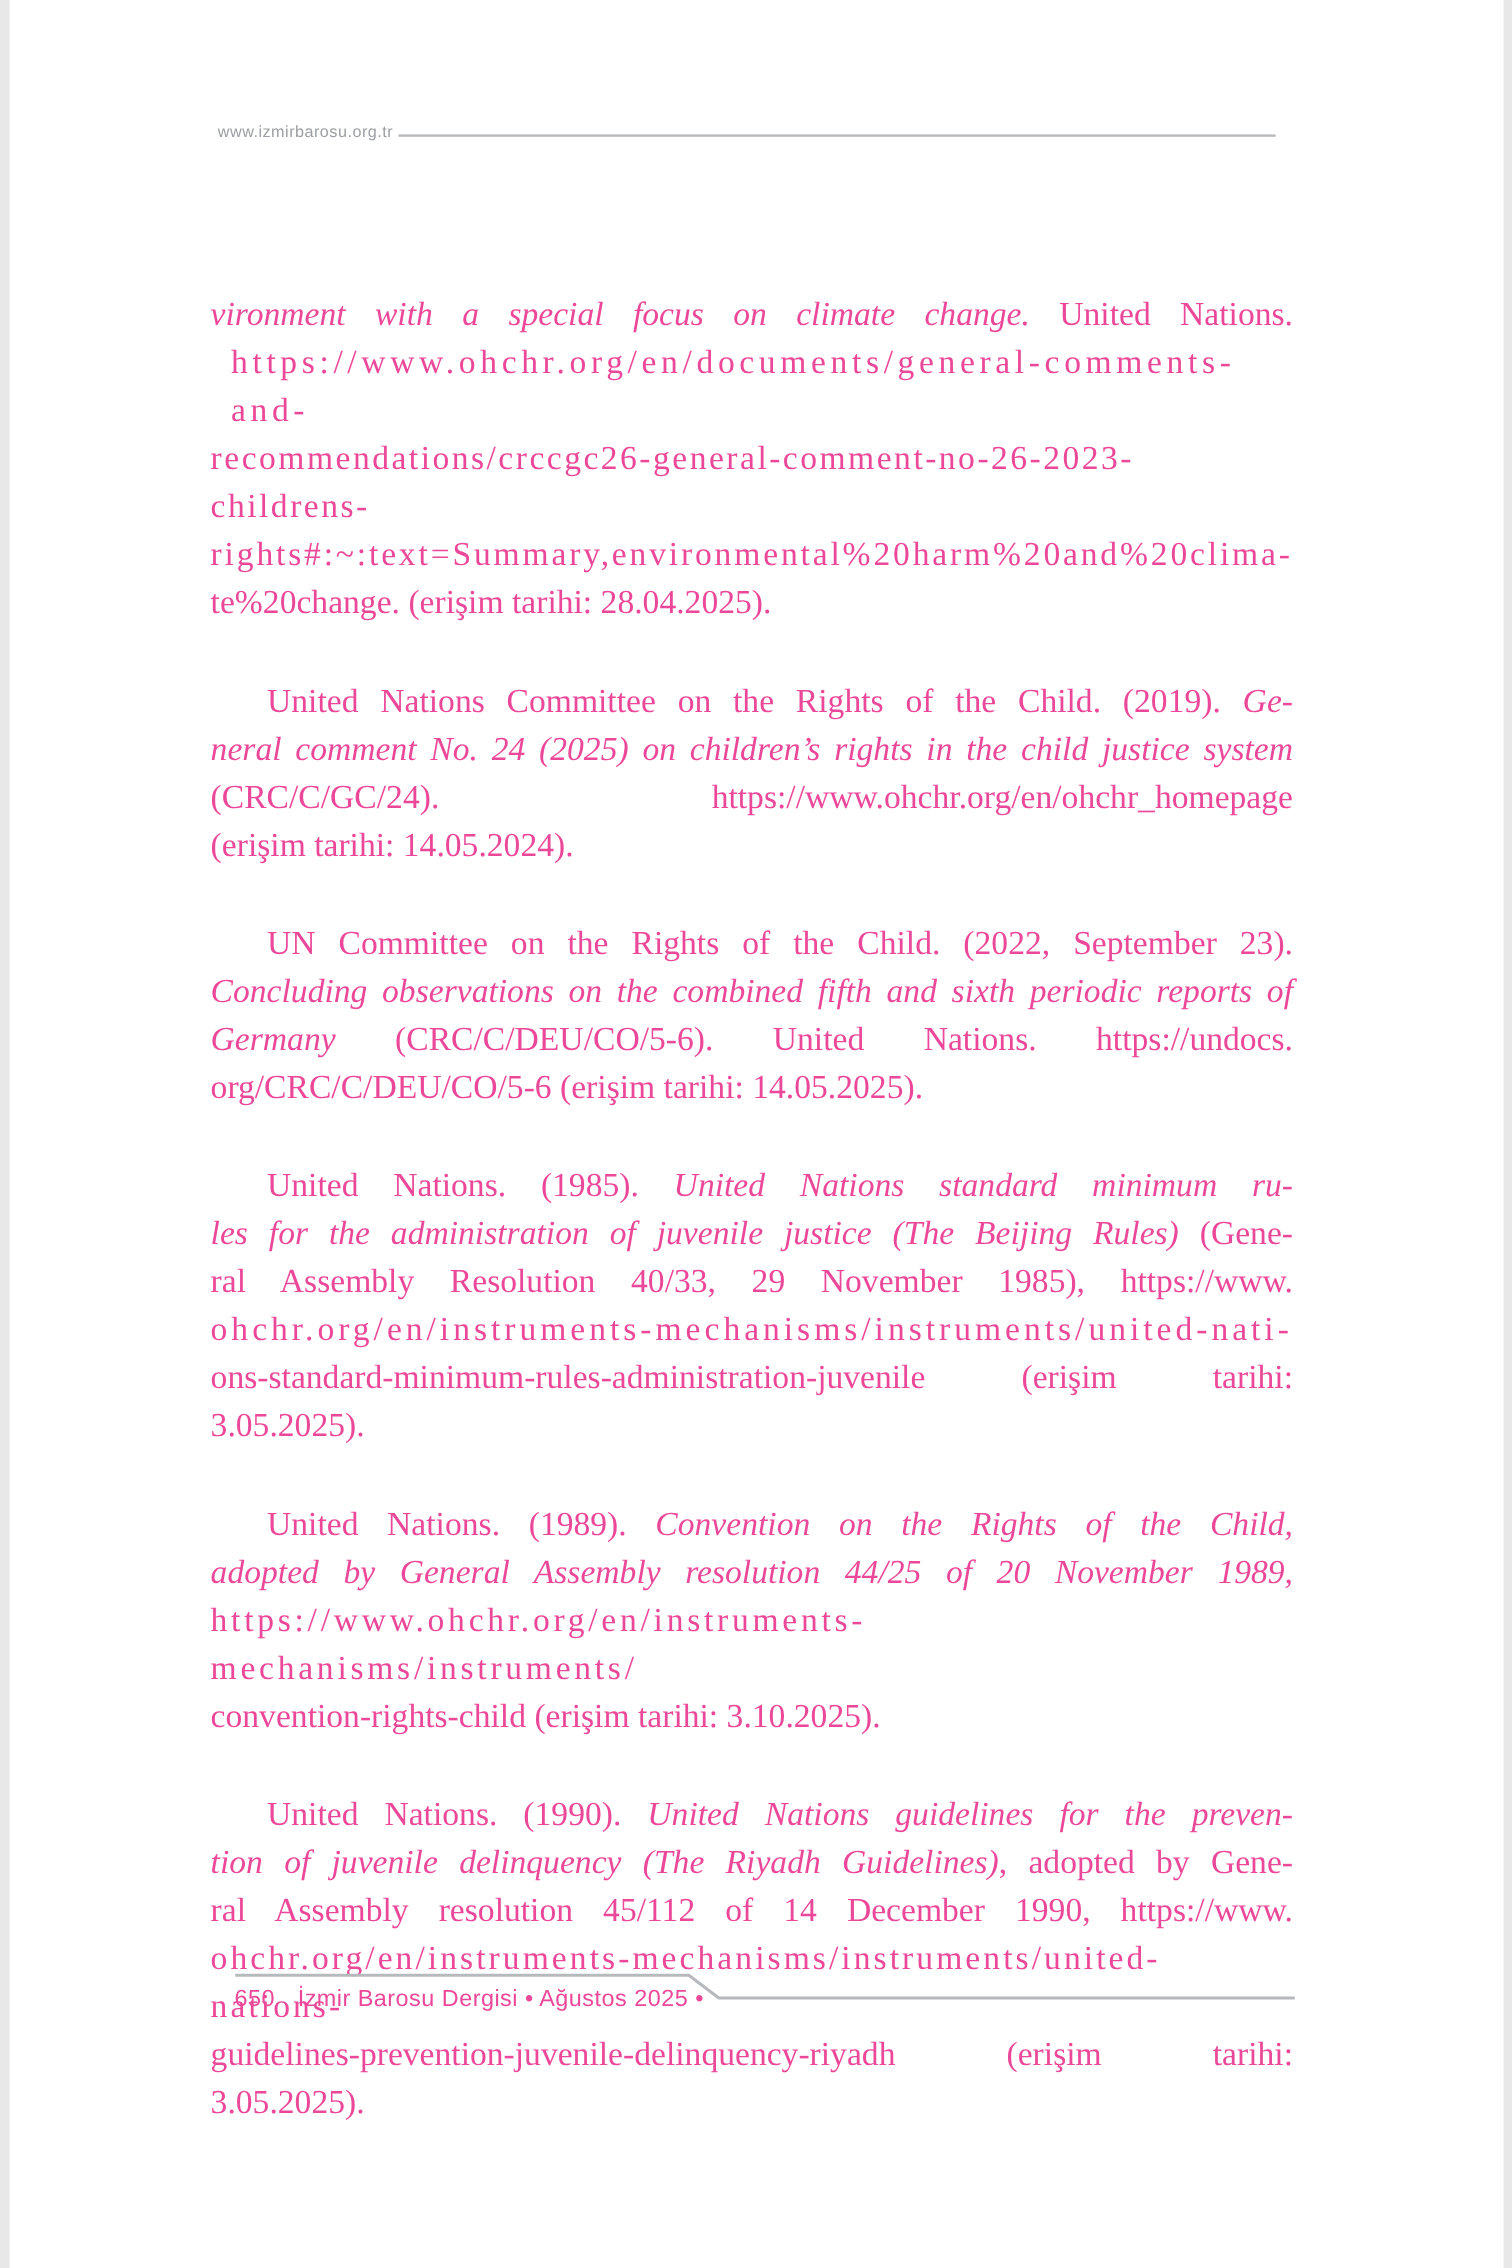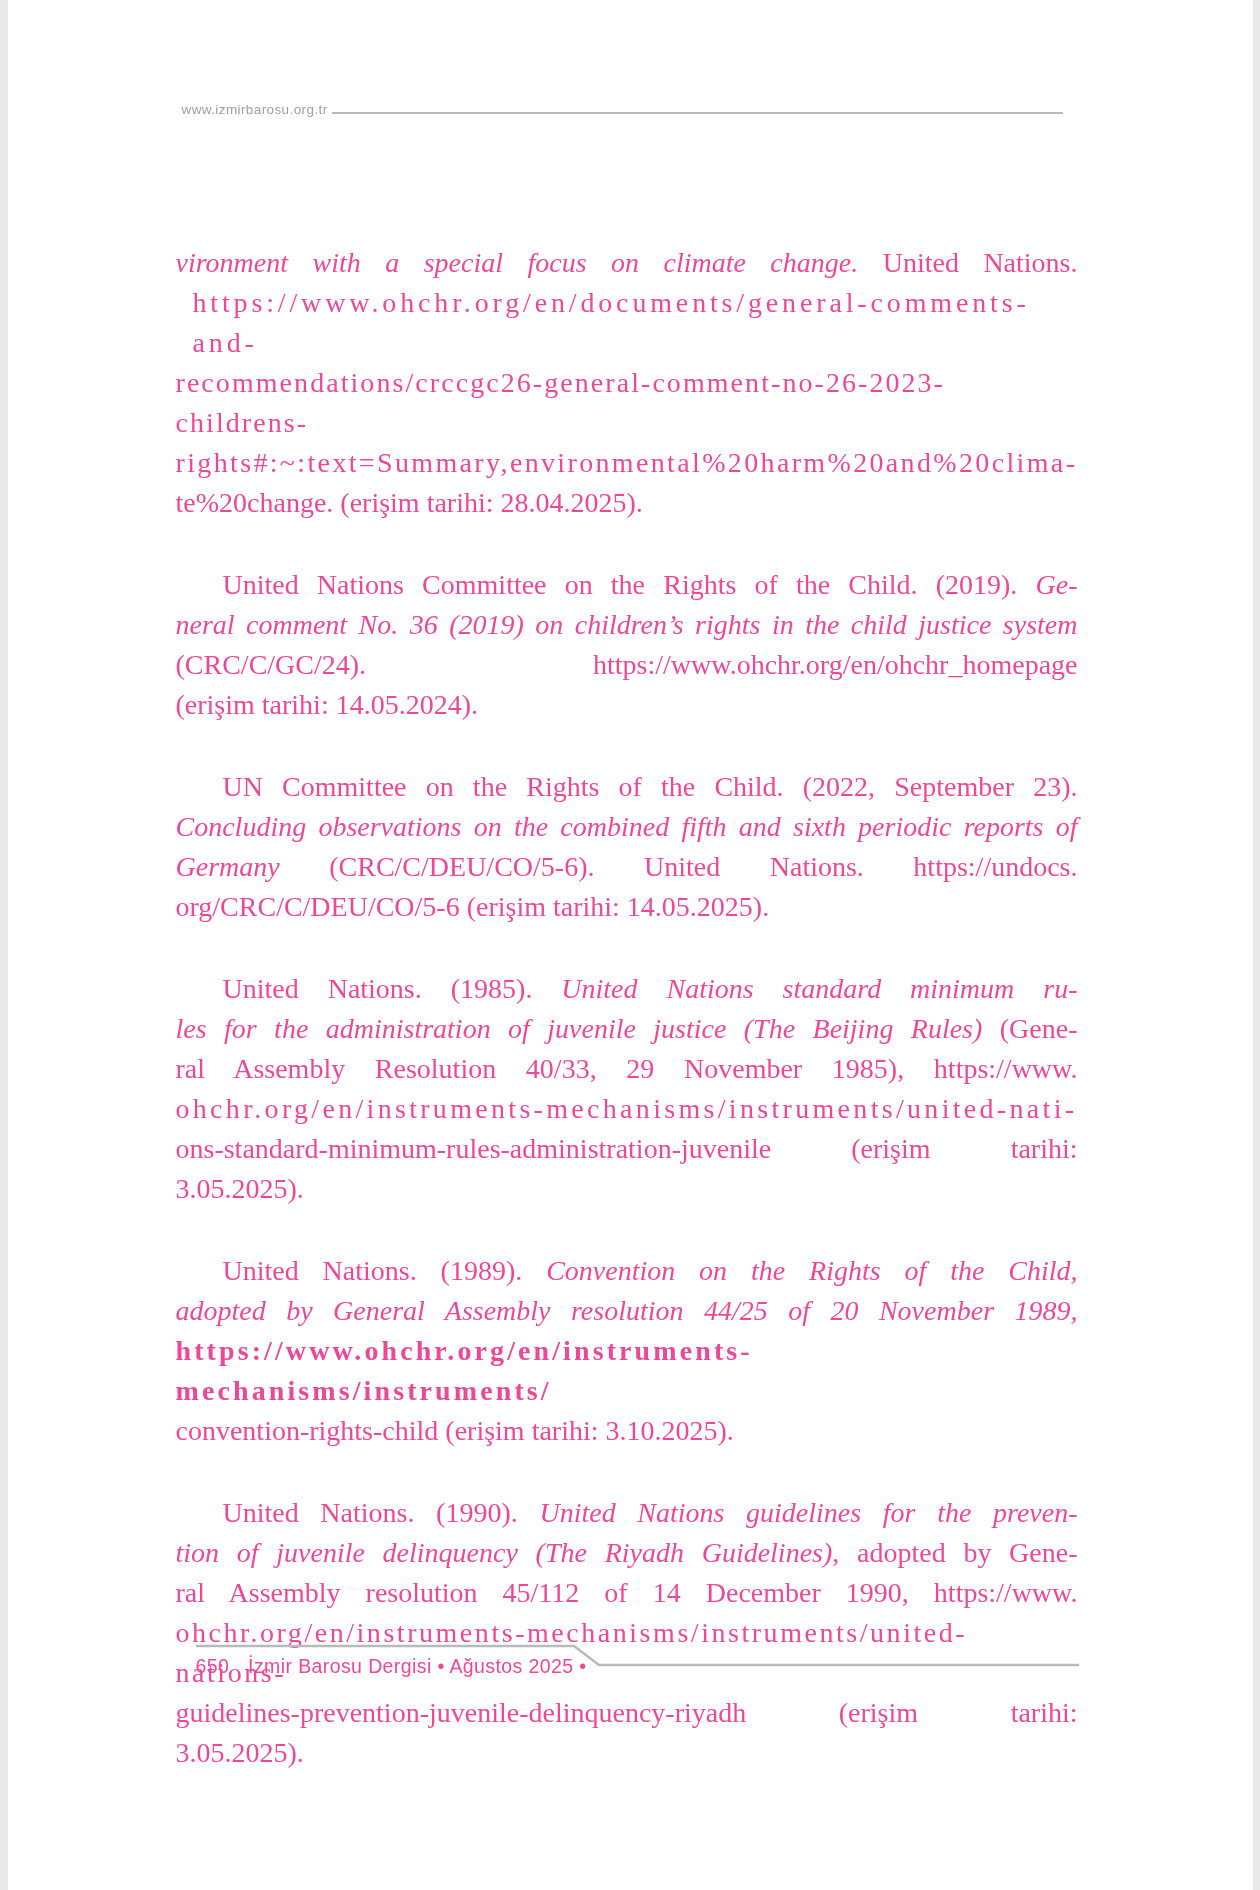--- a/index.html
+++ b/index.html
@@ -73,42 +73,42 @@
   <main class="refs">
       <div class="para">
         <div class="line"><i>vironment with a special focus on climate change.</i><span> United Nations.</span></div>
         <div class="line" style="letter-spacing: 3.85px; margin-left: 17px;"><span>https://www.ohchr.org/en/documents/general-comments-and-</span></div>
         <div class="line" style="letter-spacing: 2.06px;"><span>recommendations/crccgc26-general-comment-no-26-2023-childrens-</span></div>
         <div class="line" style="letter-spacing: 2.35px;"><span>rights#:~:text=Summary,environmental%20harm%20and%20clima-</span></div>
         <div class="line last"><span>te%20change. (erişim tarihi: 28.04.2025).</span></div>
       </div>
       <div class="para indent">
         <div class="line"><span>United Nations Committee on the Rights of the Child. (2019). </span><i>Ge-</i></div>
-        <div class="line"><i>neral comment No. 36 (2019) on children’s rights in the child justice system</i></div>
+        <div class="line"><i>neral comment No. 24 (2025) on children’s rights in the child justice system</i></div>
         <div class="line"><span>(CRC/C/GC/24). https://www.ohchr.org/en/ohchr_homepage</span></div>
         <div class="line last"><span>(erişim tarihi: 14.05.2024).</span></div>
       </div>
       <div class="para indent">
         <div class="line"><span>UN Committee on the Rights of the Child. (2022, September 23).</span></div>
         <div class="line"><i>Concluding observations on the combined fifth and sixth periodic reports of</i></div>
         <div class="line"><i>Germany</i><span> (CRC/C/DEU/CO/5-6). United Nations. https://undocs.</span></div>
         <div class="line last"><span>org/CRC/C/DEU/CO/5-6 (erişim tarihi: 14.05.2025).</span></div>
       </div>
       <div class="para indent">
         <div class="line"><span>United Nations. (1985). </span><i>United Nations standard minimum ru-</i></div>
         <div class="line"><i>les for the administration of juvenile justice (The Beijing Rules)</i><span> (Gene-</span></div>
         <div class="line"><span>ral Assembly Resolution 40/33, 29 November 1985), https://www.</span></div>
         <div class="line" style="letter-spacing: 3.31px;"><span>ohchr.org/en/instruments-mechanisms/instruments/united-nati-</span></div>
         <div class="line"><span>ons-standard-minimum-rules-administration-juvenile (erişim tarihi:</span></div>
         <div class="line last"><span>3.05.2025).</span></div>
       </div>
       <div class="para indent">
         <div class="line"><span>United Nations. (1989). </span><i>Convention on the Rights of the Child,</i></div>
         <div class="line"><i>adopted by General Assembly resolution 44/25 of 20 November 1989,</i></div>
-        <div class="line" style="letter-spacing: 3.1px; font-weight: bold;"><span>https://www.ohchr.org/en/instruments-mechanisms/instruments/</span></div>
+        <div class="line" style="letter-spacing: 3.1px;"><span>https://www.ohchr.org/en/instruments-mechanisms/instruments/</span></div>
         <div class="line last"><span>convention-rights-child (erişim tarihi: 3.10.2025).</span></div>
       </div>
       <div class="para indent">
         <div class="line"><span>United Nations. (1990). </span><i>United Nations guidelines for the preven-</i></div>
         <div class="line"><i>tion of juvenile delinquency (The Riyadh Guidelines)</i><span>, adopted by Gene-</span></div>
         <div class="line"><span>ral Assembly resolution 45/112 of 14 December 1990, https://www.</span></div>
         <div class="line" style="letter-spacing: 2.54px;"><span>ohchr.org/en/instruments-mechanisms/instruments/united-nations-</span></div>
         <div class="line"><span>guidelines-prevention-juvenile-delinquency-riyadh (erişim tarihi:</span></div>
         <div class="line last"><span>3.05.2025).</span></div>
       </div>

